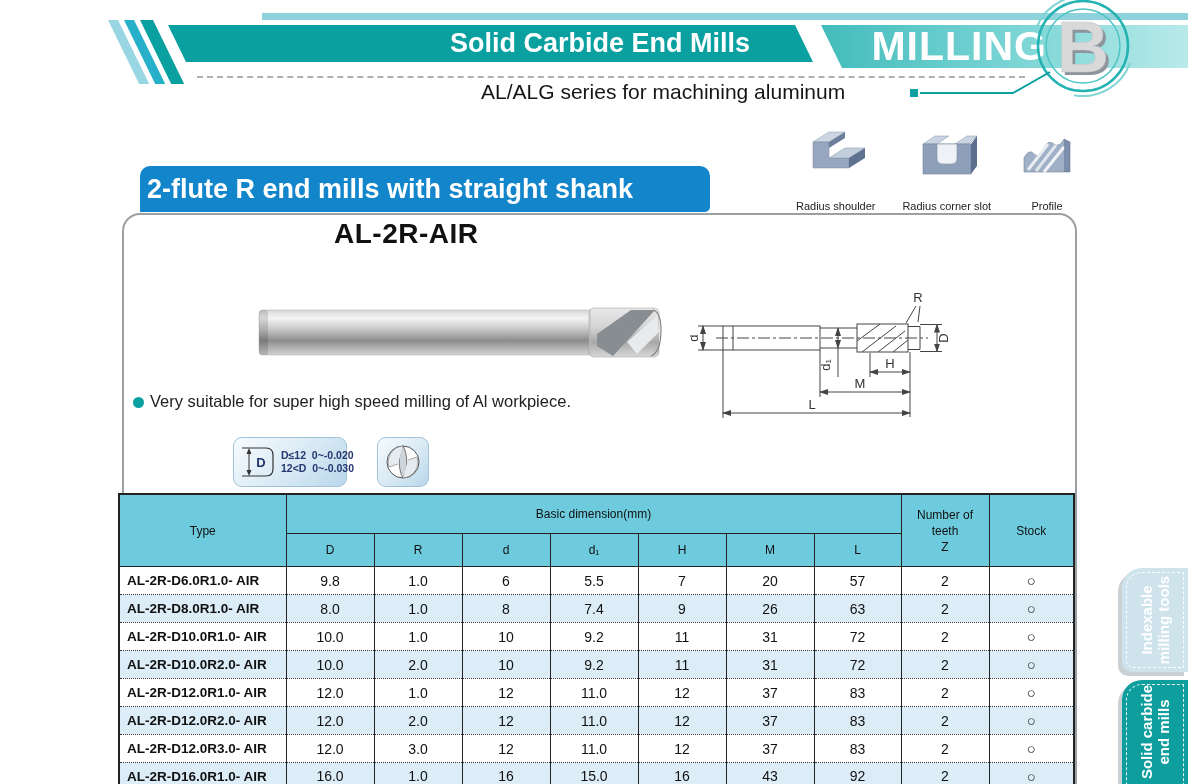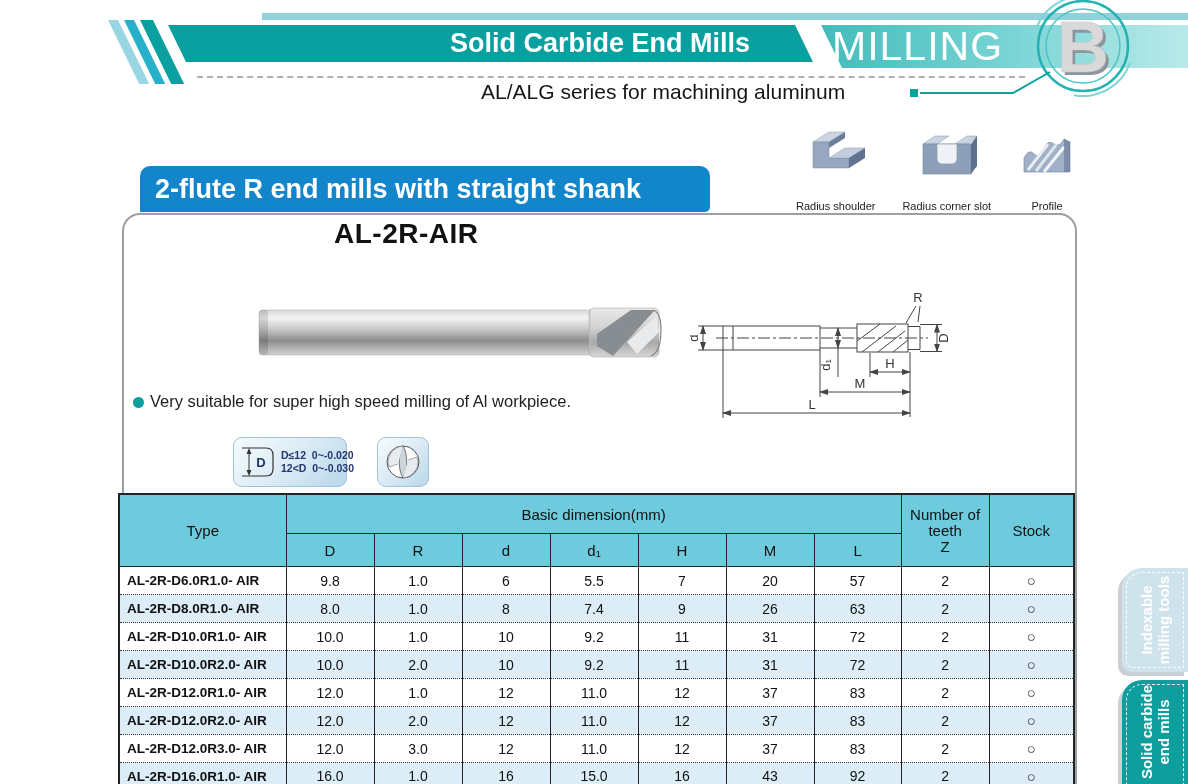--- a/index.html
+++ b/index.html
@@ -11,31 +11,31 @@
   .stripe{position:absolute;transform:skewX(26deg);transform-origin:0 0;}
   .top-light-stripe{position:absolute;left:262px;top:13px;width:926px;height:7px;background:#8ed3dc;}
   .band-left{position:absolute;left:0;top:25px;width:1188px;height:37px;background:#0aa0a0;
              clip-path:polygon(168px 0,795px 0,813px 37px,186px 37px);}
   .band-right{position:absolute;left:0;top:25px;width:1188px;height:43px;
               background:linear-gradient(90deg,#0aa0a0 0%,#14a6a6 55%,#79d4d4 85%,#b9eaea 100%);
               clip-path:polygon(821px 0,1188px 0,1188px 43px,842px 43px);}
   .band-title{position:absolute;left:420px;top:25px;width:360px;height:37px;line-height:37px;
               text-align:center;color:#fff;font-size:27px;font-weight:bold;}
   .band-section{position:absolute;left:832px;top:24px;width:215px;height:44px;line-height:45px;
-                color:#fff;font-size:41px;font-weight:normal;letter-spacing:1px;}
+                color:#fff;font-size:41px;font-weight:bold;letter-spacing:1px;text-align:right;}
   .dashed-rule{position:absolute;left:197px;top:76px;width:828px;height:0;
                border-top:2px dashed #b0b0b0;}
   .subtitle{position:absolute;left:481px;top:80px;font-size:21px;font-weight:normal;color:#161616;}
 
   
   .panel{position:absolute;left:122px;top:213px;width:951px;height:620px;background:#fff;
          border:2px solid #9aa0a4;border-radius:18px 18px 0 0;}
   .banner{position:absolute;left:140px;top:166px;width:570px;height:46px;background:#1385cb;
           border-radius:10px 10px 5px 0;color:#fff;font-size:27px;font-weight:bold;
-          line-height:46px;padding-left:15px;box-sizing:border-box;}
+          line-height:46px;padding-left:7px;box-sizing:border-box;}
 
   .profile-icons{position:absolute;left:796px;top:134px;width:280px;height:78px;display:flex;
                  align-items:flex-end;justify-content:space-between;}
   .profile-item{display:flex;flex-direction:column;align-items:center;}
   .profile-label{font-size:11px;color:#222;margin-top:20px;white-space:nowrap;}
 
   
   .badge{position:absolute;left:138px;top:231px;width:180px;height:38px;border-radius:50%;
          background:radial-gradient(ellipse at 50% 28%,#4cc6ca,#14a3a7 65%,#0b9095);
          border:1px solid #0a8a8e;color:#fff;font-size:18px;font-weight:bold;text-align:center;
@@ -48,21 +48,21 @@
 
   .spec-box{position:absolute;top:437px;height:50px;border:1px solid #9fc3dc;border-radius:9px;
             background:linear-gradient(135deg,#f6fbfe 0%,#d8e9f4 55%,#b9d7ea 100%);
             box-sizing:border-box;}
   .tol-text{font-size:10.5px;font-weight:bold;color:#23366e;line-height:13px;white-space:pre;}
 
   
   .spec-table{position:absolute;left:118px;top:493px;width:955px;border-collapse:collapse;
               table-layout:fixed;background:#fff;border:2px solid #222;}
   .spec-table th,.spec-table td{border:1px solid #222;overflow:hidden;}
-  .spec-table thead th{background:#6ecbdd;font-weight:normal;font-size:15px;color:#101010;
+  .spec-table thead th{background:#6ecbdd;font-weight:normal;font-size:12px;color:#101010;
                        text-align:center;}
   .spec-table tr.h1 th{height:36px;}
   .spec-table tr.h2 th{height:30px;}
   .teeth-head{font-size:14.5px;line-height:16px;}
   .spec-table tbody tr{height:28px;}
   .spec-table tbody td{font-size:14px;text-align:center;color:#111;border-top:1px dotted #333;
                        border-bottom:1px dotted #333;}
   .spec-table tbody tr:nth-child(even){background:#dcedf7;}
   .spec-table td.type-cell{text-align:left;padding-left:7px;font-weight:bold;font-size:13.5px;
                            white-space:nowrap;}

